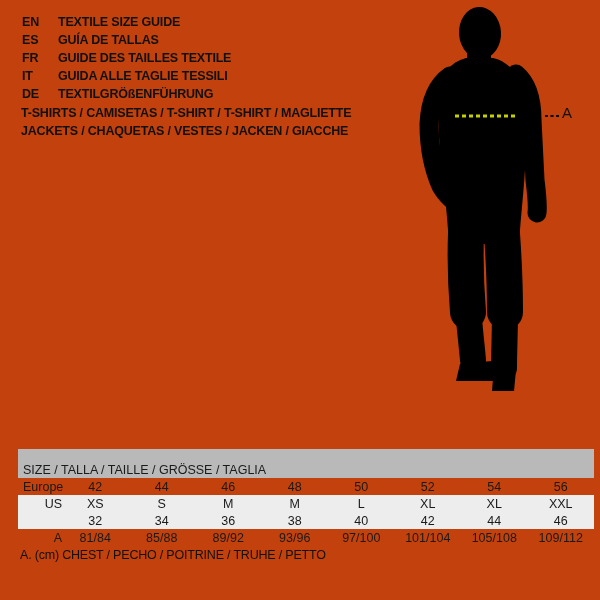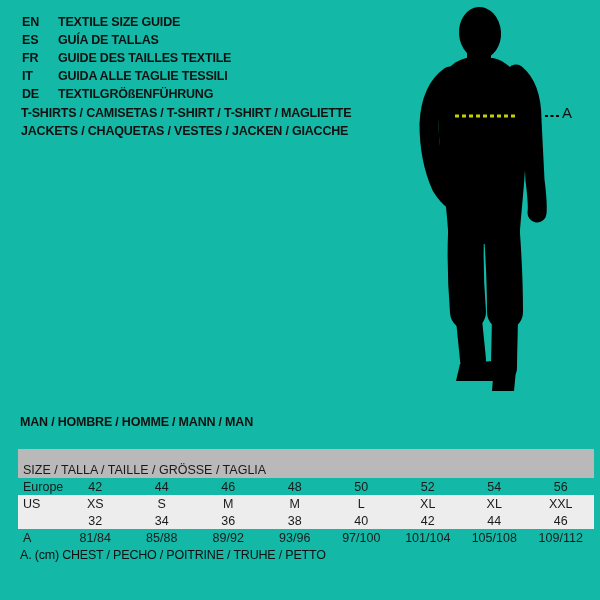--- a/index.html
+++ b/index.html
@@ -1,16 +1,16 @@
 <!DOCTYPE html>
 <html><head>
 <meta charset="utf-8">
 <style>
   html,body{margin:0;padding:0;background:#fff;}
-  .page{position:relative;width:600px;height:600px;background:#14b8a6;
+  .page{position:relative;width:600px;height:600px;background:#c2410c;
         font-family:"Liberation Sans",sans-serif;color:#111;overflow:hidden;}
 
   
   .lang-list{position:absolute;left:22px;top:13px;}
   .lang-row{display:flex;height:18px;line-height:18px;font-weight:bold;
             font-size:12.5px;letter-spacing:-0.2px;white-space:nowrap;}
   .lang-code{width:36px;flex:0 0 36px;}
 
   
   .categories{position:absolute;left:21px;top:104px;font-weight:bold;
@@ -23,21 +23,21 @@
   
   .man-title{position:absolute;left:20px;top:415px;font-weight:bold;
              font-size:12.5px;letter-spacing:-0.2px;white-space:nowrap;}
 
   
   .size-table{position:absolute;left:18px;top:449px;width:576px;
               border-collapse:collapse;table-layout:fixed;font-size:12.5px;color:#1a1a1a;}
   .size-table th{height:17px;background:#b9b9b9;font-weight:normal;
                  text-align:left;padding:12px 0 0 5px;white-space:nowrap;}
   .size-table td{height:17px;text-align:center;padding:0;white-space:nowrap;}
-  .size-table td.lbl{text-align:left;padding-left:5px;}
+  .size-table td.lbl{text-align:right;padding-left:5px;}
   .size-table tr.stripe td{background:#ededed;}
 
   
   .footnote{position:absolute;left:20px;top:548px;font-weight:normal;
             font-size:12.5px;letter-spacing:-0.2px;white-space:nowrap;}
 </style>
 </head>
 <body>
 
 <div class="page">
@@ -87,21 +87,20 @@
         </g>
         <path d="M56,381 L60,364 L92,361 L94,381 Z"></path>
         <path d="M92,391 L94,366 L116,370 L114,391 Z"></path>
         <line x1="55" y1="116" x2="118" y2="116" stroke="#c4d000" stroke-width="3" stroke-dasharray="4 3"></line>
         <line x1="145" y1="116" x2="159" y2="116" stroke="#000000" stroke-width="2" stroke-dasharray="3 2.5"></line>
       </g>
     </svg>
     <span class="measure-label">A</span>
   </div>
 
-  <div class="man-title">MAN / HOMBRE / HOMME / MANN / MAN</div>
 
   <table class="size-table">
     <colgroup>
         <col style="width:44px">
         <col span="8">
       </colgroup>
     <thead>
       <tr>
         <th colspan="9">SIZE / TALLA / TAILLE / GRÖSSE / TAGLIA</th>
       </tr>

